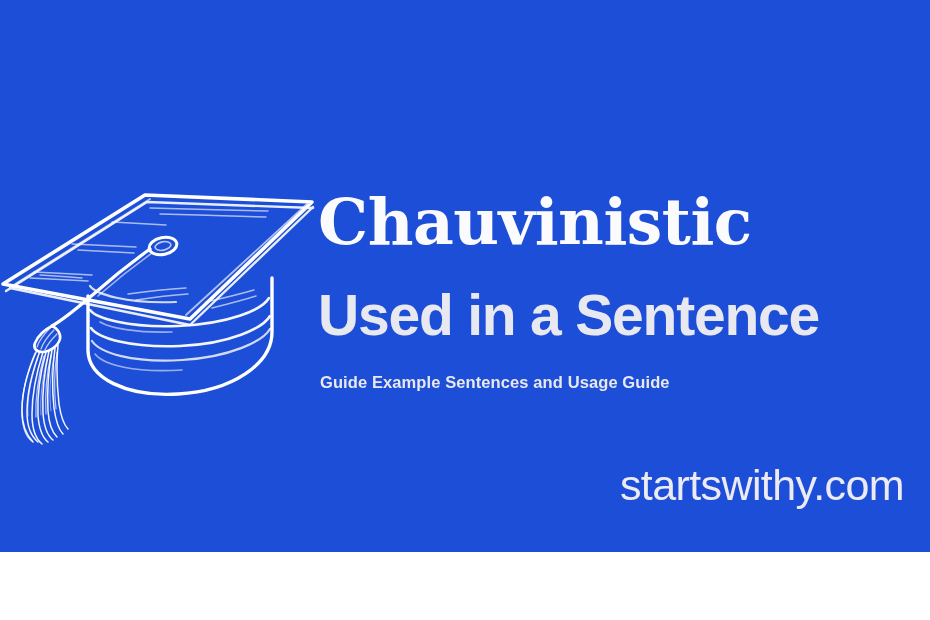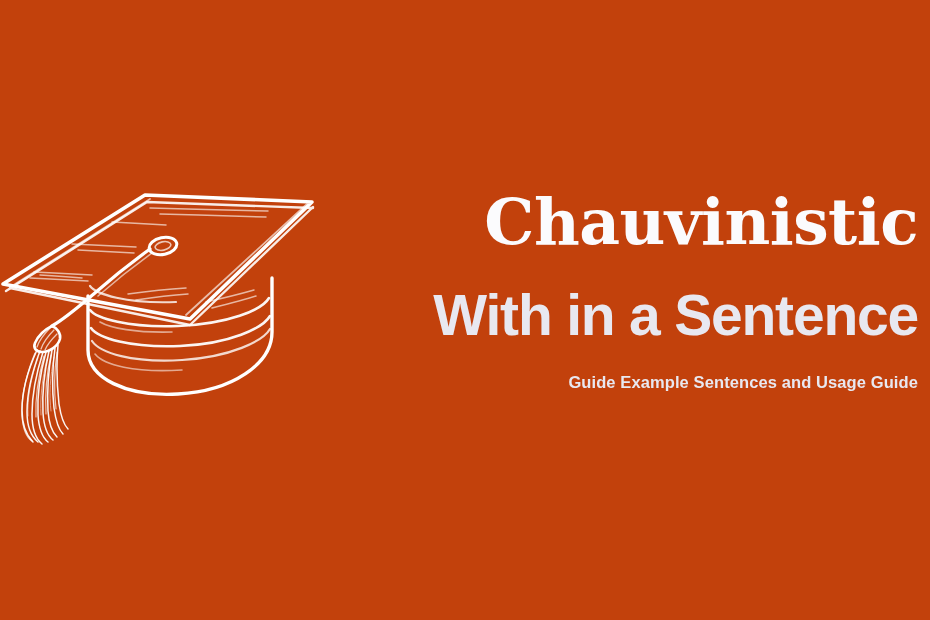--- a/index.html
+++ b/index.html
@@ -8,24 +8,23 @@
   }
   body {
     width: 930px;
     height: 620px;
     overflow: hidden;
     font-family: "Liberation Sans", sans-serif;
   }
   #banner {
     position: relative;
     width: 930px;
-    height: 620px;
-    background: #c2410c;
+    height: 552px;
+    background: #1d4ed8;
     overflow: hidden;
-    text-align: right;
   }
 
   
   #cap-illustration {
     position: absolute;
     left: 0px;
     top: 178px;
     width: 320px;
     height: 275px;
   }
@@ -181,18 +180,19 @@
       <g stroke-width="1" opacity="0.5">
         <path d="M38 180 C31 200 27 220 28 238"></path>
         <path d="M47 181 C42 201 40 220 41 237"></path>
         <path d="M54 179 C50 199 49 217 51 233"></path>
       </g>
     </svg>
   </div>
 
   <div id="headline-block">
     <div id="word-title">Chauvinistic</div>
-    <div id="phrase-title">With in a Sentence</div>
+    <div id="phrase-title">Used in a Sentence</div>
     <div id="subtitle">Guide Example Sentences and Usage Guide</div>
   </div>
 
+  <div id="brand">startswithy.com</div>
 
 </div>
 
 </body></html>

